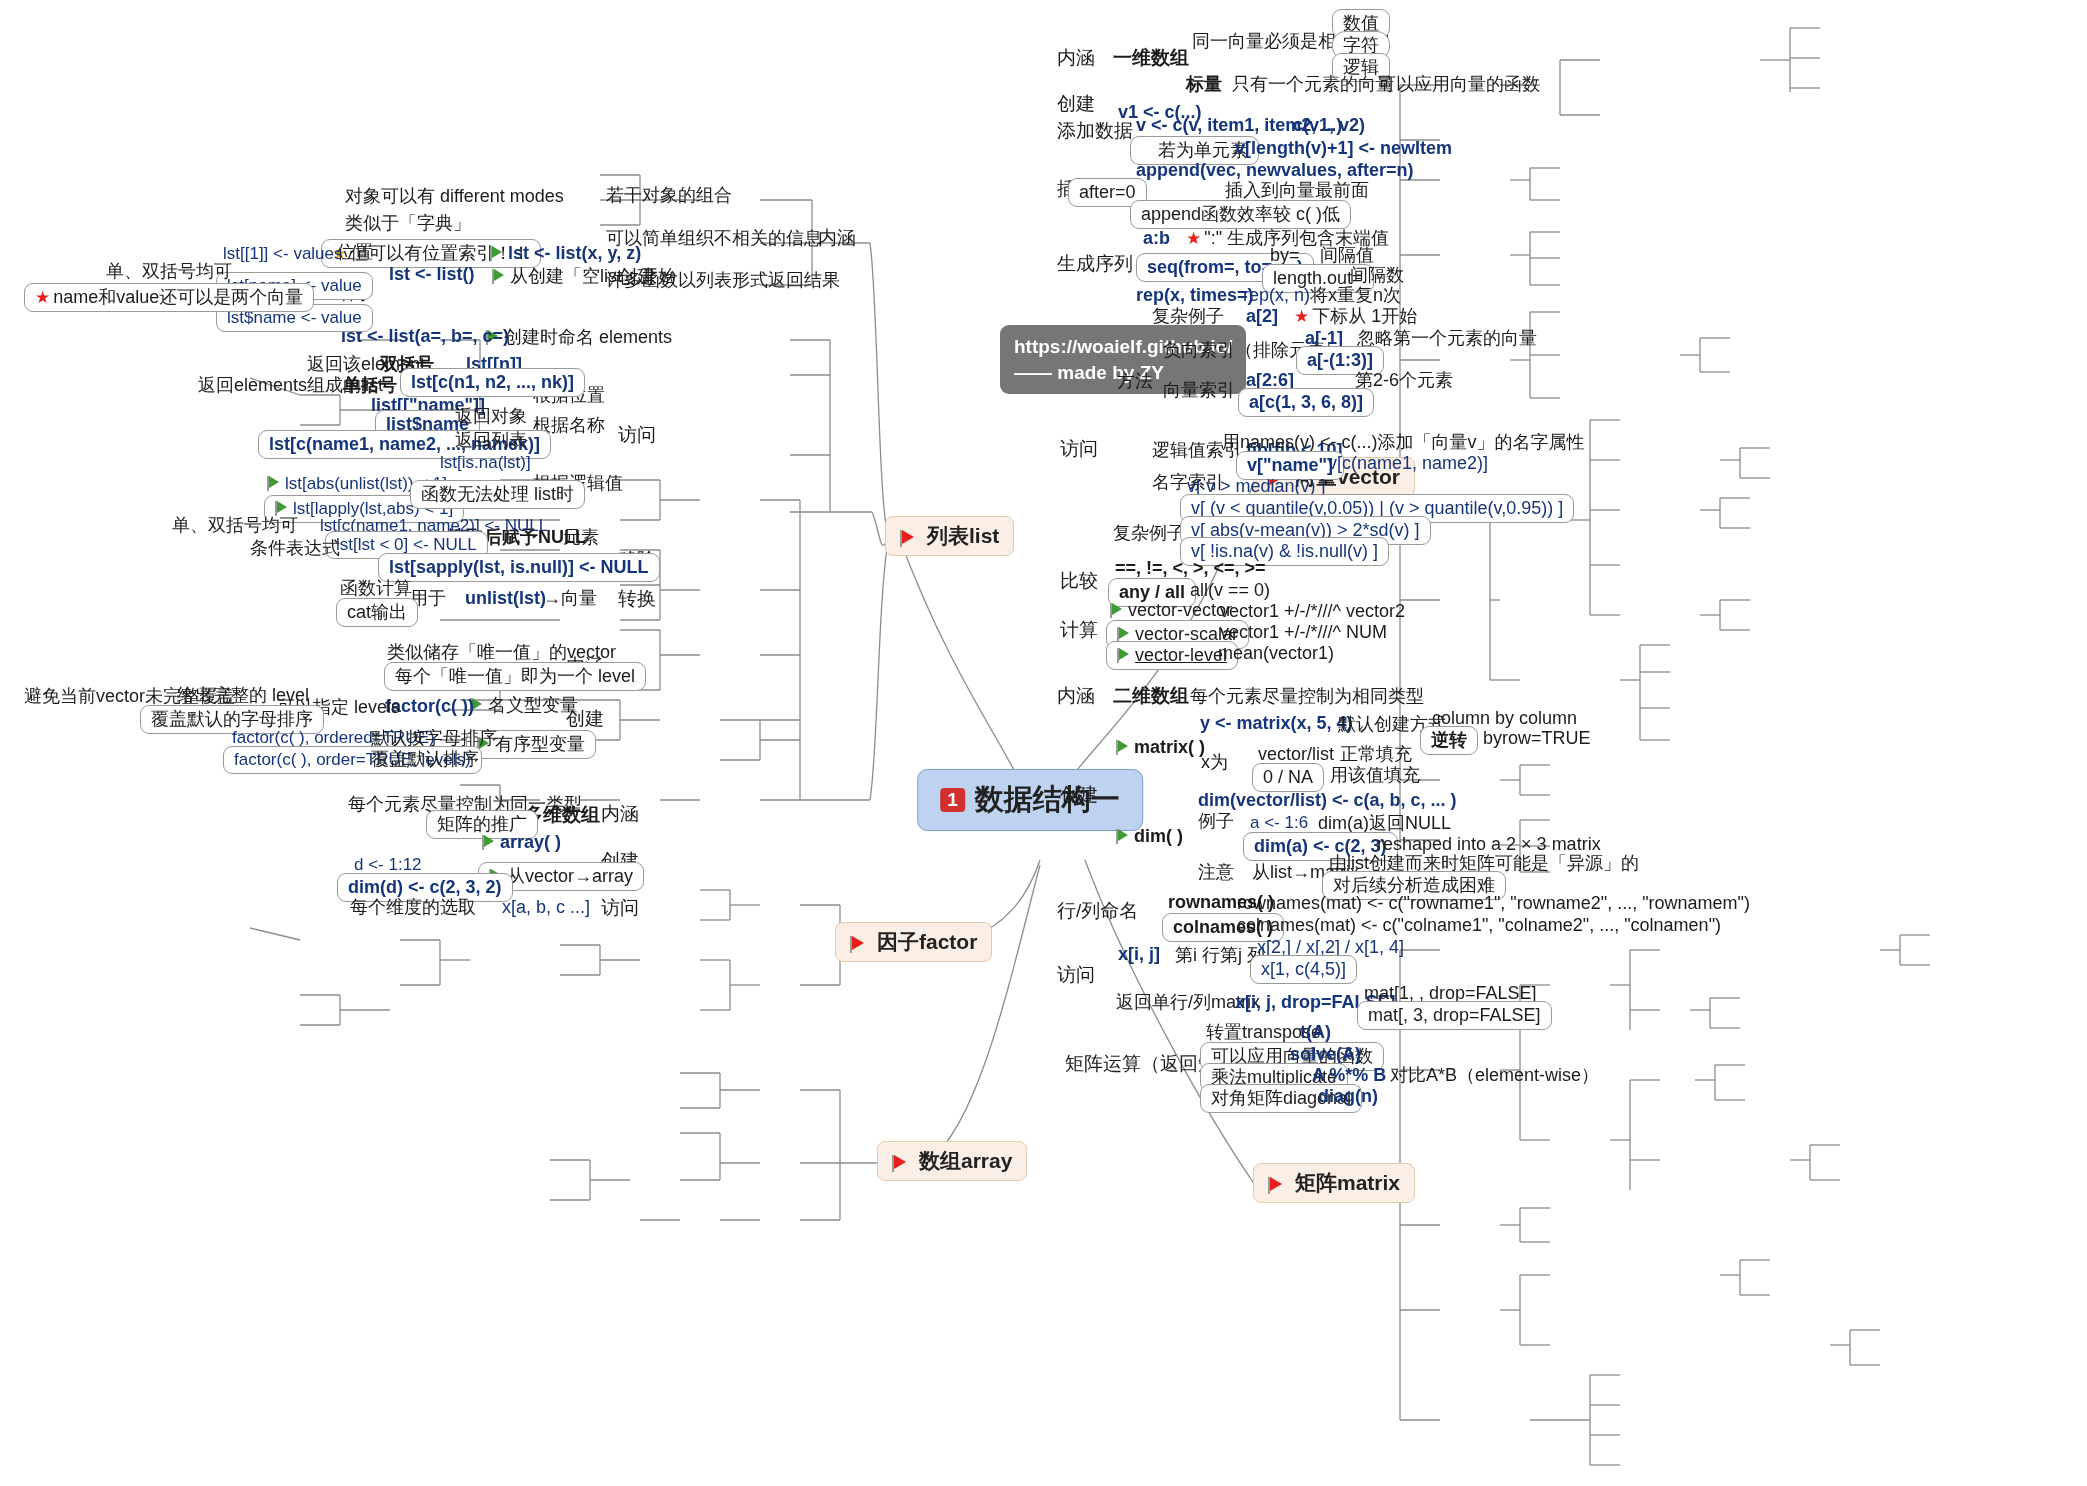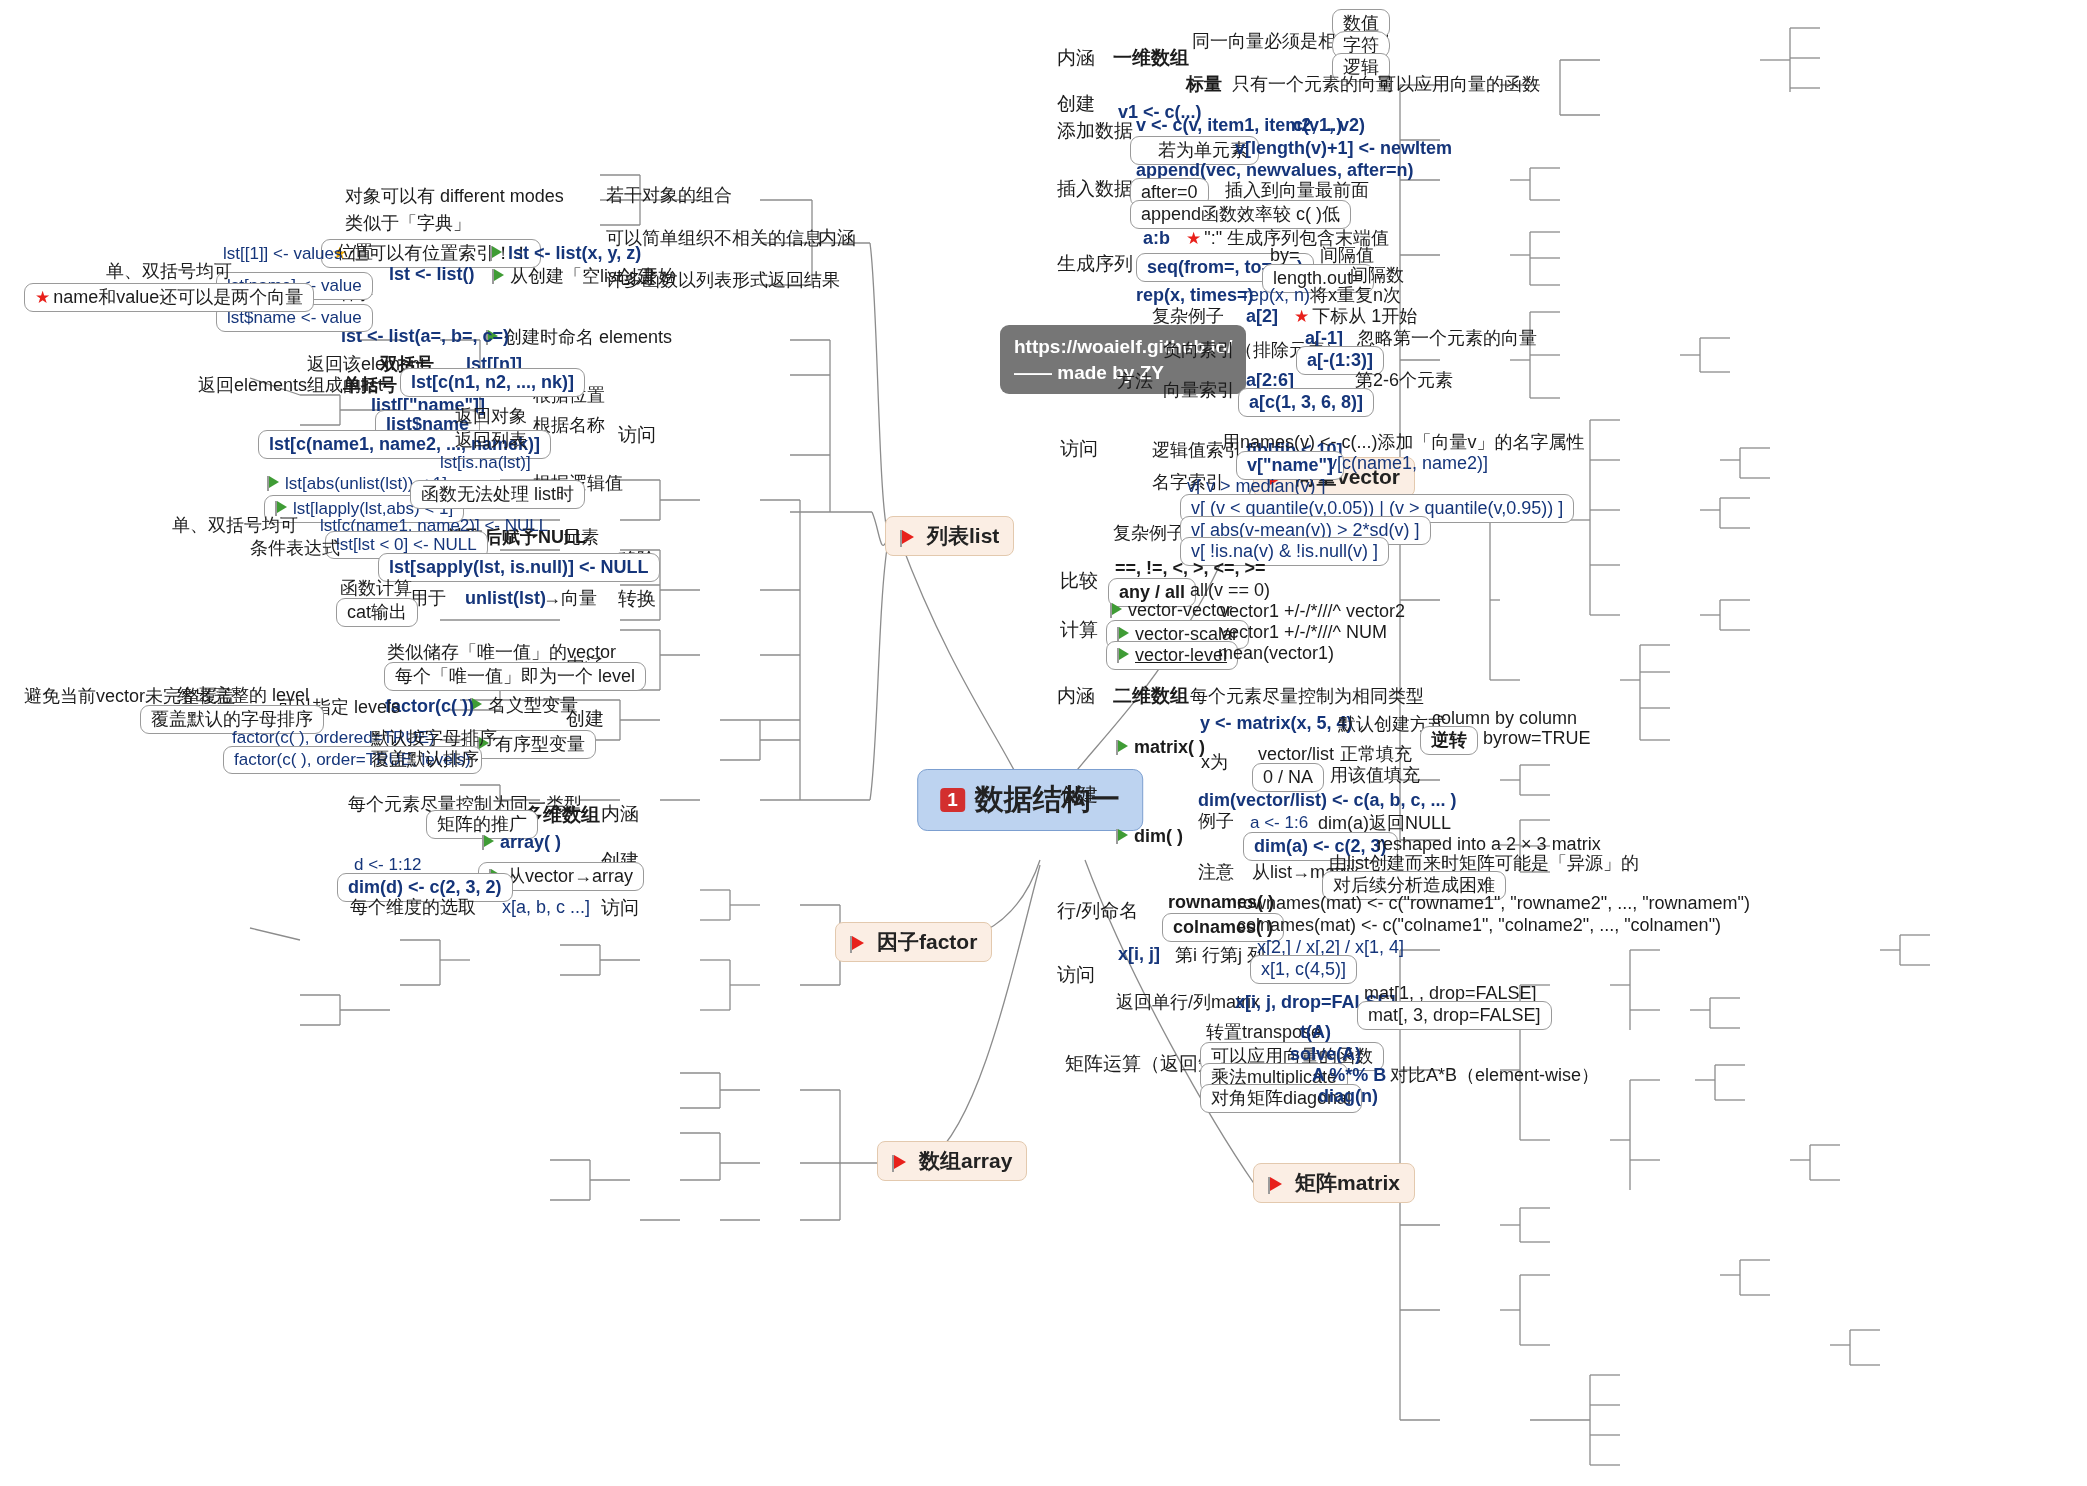--- a/index.html
+++ b/index.html
@@ -486,21 +486,21 @@
 <div class="n t16 dark" style="left:1057px;top:120px;">添加数据</div>
 <div class="n t15 b blue" style="left:1136px;top:115px;">v &lt;- c(v, item1, item2, ...)</div>
 <div class="n t15 b blue" style="left:1293px;top:115px;">c(v1, v2)</div>
 <div class="box t15 dark" style="left:1130px;top:136px;padding-left:27px;">
   <span>若为单元素</span>
 </div>
 <div class="n t15 b blue" style="left:1235px;top:138px;">v[length(v)+1] &lt;- newItem</div>
 
 <div class="n t16 dark" style="left:1057px;top:178px;">插入数据</div>
 <div class="n t15 b blue" style="left:1136px;top:160px;">append(vec, newvalues, after=n)</div>
-<div class="box t15 dark" style="left:1130px;top:178px;"><span>after=0</span></div>
+<div class="box t15 dark" style="left:1068px;top:178px;"><span>after=0</span></div>
 <div class="n t15 dark" style="left:1225px;top:180px;">插入到向量最前面</div>
 <div class="box t15 dark" style="left:1130px;top:200px;">append函数效率较 c( )低</div>
 
 <div class="n t16 dark" style="left:1057px;top:253px;">生成序列</div>
 <div class="n t15 b blue" style="left:1143px;top:228px;">a:b</div>
 <div class="n t15 dark" style="left:1186px;top:228px;">
   <span class="star-red">★</span><span>":" 生成序列包含末端值</span>
 </div>
 <div class="box t15 b blue" style="left:1136px;top:253px;"><span>seq(from=, to=, ...)</span></div>
 <div class="n t15 dark" style="left:1270px;top:245px;">by=</div>

